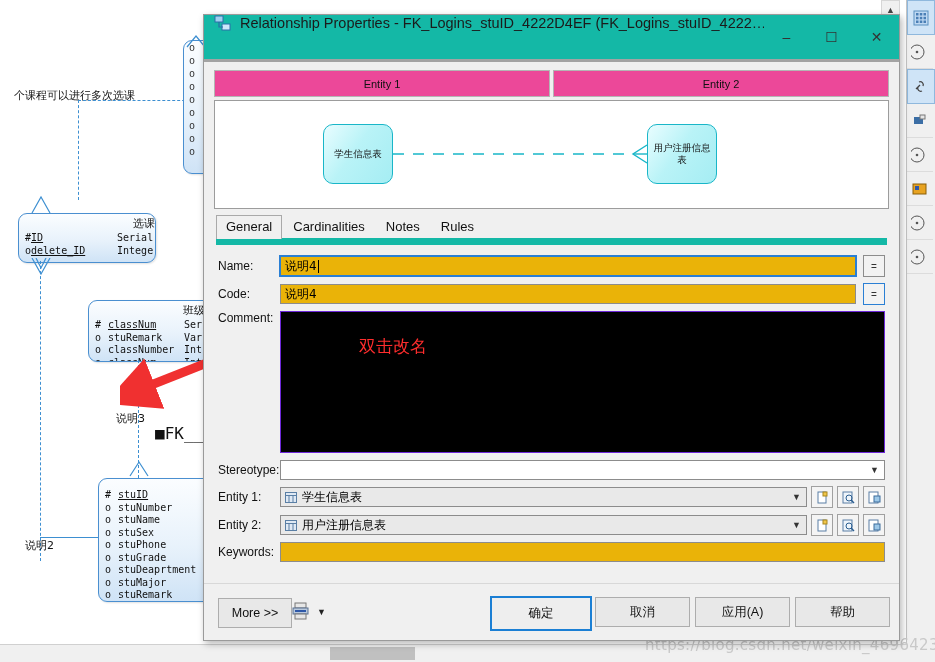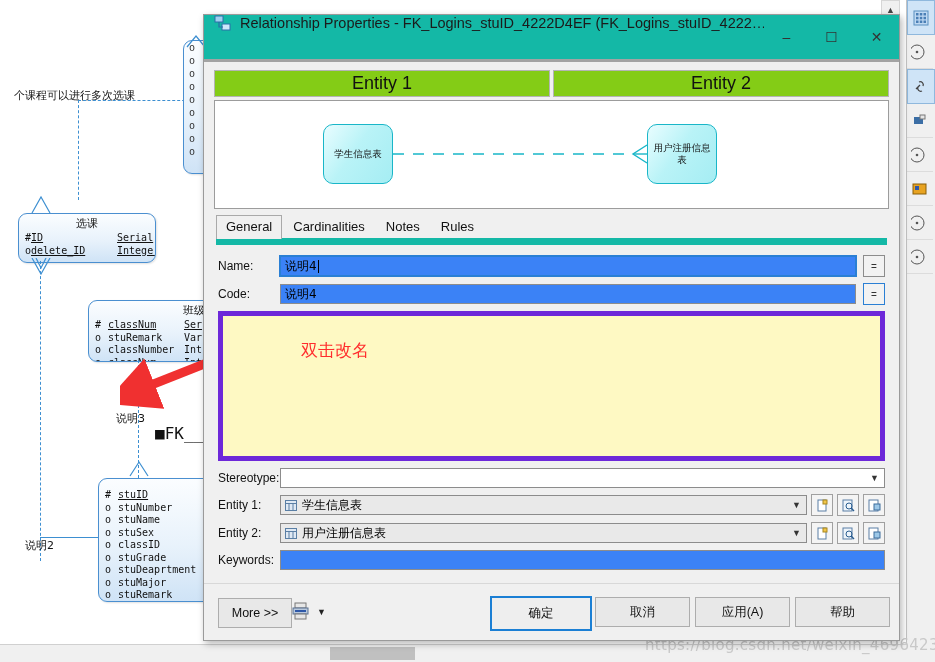--- a/index.html
+++ b/index.html
@@ -19,26 +19,26 @@
   .solidline-h{position:absolute;border-top:1px solid #3d8fd1;}
 
   .ent{
     position:absolute;
     background:linear-gradient(to bottom,#fbfdff 0%,#e8f2fb 55%,#cfe3f6 100%);
     border:1px solid #4a8fd0;border-radius:9px;
     box-shadow:1px 1px 2px rgba(0,0,0,.12);
     font-family:"DejaVu Sans Mono","Liberation Mono",monospace;
     font-size:10px;color:#111;overflow:hidden;
   }
-  .ent .ttl{text-align:center;font-family:"DejaVu Sans","Liberation Sans",sans-serif;font-size:11px;padding:2px 0 1px;}
+  .ent .ttl{text-align:right;font-family:"DejaVu Sans","Liberation Sans",sans-serif;font-size:11px;padding:2px 0 1px;}
   .ent .row{display:flex;padding:0 6px;line-height:12.5px;white-space:nowrap;}
   .ent .row .mk{width:13px;text-align:left;}
   .ent .row .nm{flex:0 0 auto;min-width:86px;text-decoration:underline;}
   .ent .row .nmp{flex:0 0 auto;min-width:86px;text-decoration:underline;}
-  .ent .row .ty{text-decoration:underline;}
+  .ent .row .ty{}
 
   
   #rtoolbar{position:absolute;right:0;top:0;width:28px;height:662px;background:#f0f0f0;border-left:1px solid #c3c3c3;}
   .tbtn{width:26px;height:33px;border-bottom:1px solid #dcdcdc;display:flex;align-items:center;justify-content:center;}
   .tbtn.sel{background:#cfe4f7;border:1px solid #8fb8dd;}
   
   #scrollup{position:absolute;right:35px;top:0;width:17px;height:17px;background:#f0f0f0;border:1px solid #d6d6d6;display:flex;align-items:center;justify-content:center;font-size:9px;color:#444;}
   #scrollthumbv{position:absolute;right:35px;top:0px;width:17px;height:38px;}
 
   
@@ -57,45 +57,45 @@
     box-shadow:2px 3px 7px rgba(0,0,0,.28);
   }
   #titlebar{height:44px;background:#14b8a6;display:flex;align-items:flex-start;border-bottom:3px solid #a3a3a3;}
   #titleicon{width:18px;height:18px;margin-left:10px;margin-right:8px;flex:0 0 auto;}
   #titletext{flex:1;font-size:14.5px;color:#1b1b1b;white-space:nowrap;overflow:hidden;}
   .wbtn{width:45px;height:44px;display:flex;align-items:center;justify-content:center;color:#333;font-size:14px;}
 
   
   #prevwrap{margin:8px 10px 0 10px;}
   #prevheads{display:flex;gap:3px;}
-  .phead{flex:1;height:25px;background:#84cc16;border:1px solid #b4b4b4;display:flex;align-items:center;justify-content:center;font-size:18px;color:#111;}
+  .phead{flex:1;height:25px;background:#ec4899;border:1px solid #b4b4b4;display:flex;align-items:center;justify-content:center;font-size:11px;color:#111;}
   #prevbody{margin-top:3px;height:107px;background:#fff;border:1px solid #9c9c9c;position:relative;}
   .pent{position:absolute;width:70px;height:60px;border:1px solid #19b6c8;border-radius:10px;
         background:linear-gradient(125deg,#e9fdff 0%,#b9f3f7 45%,#a5edf3 100%);
         display:flex;align-items:center;justify-content:center;text-align:center;
         font-family:"DejaVu Sans","Liberation Sans",sans-serif;font-size:9.5px;color:#111;line-height:12px;padding:0 4px;box-sizing:border-box;}
 
   
   #tabs{margin:13px 0 0 12px;display:flex;align-items:flex-end;height:23px;border-bottom:7px solid #14b8a6;width:671px;box-sizing:border-box;}
   .tab{padding:3px 9px 4px;font-size:13px;color:#111;border:1px solid transparent;border-bottom:none;margin-right:1px;}
   .tab.active{background:#f0f0f0;border-color:#a9a9a9;position:relative;top:1px;padding-bottom:5px;}
 
   
   #form{padding:10px 14px 0 14px;}
   .frow{display:flex;align-items:center;margin-bottom:6px;}
   .flabel{width:62px;flex:0 0 62px;font-size:12px;color:#111;}
-  .finput{flex:1;height:20px;border:1px solid #8c8c8c;background:#3b82f6;font-size:12px;padding:1px 4px;box-sizing:border-box;
+  .finput{flex:1;height:20px;border:1px solid #8c8c8c;background:#eab308;font-size:12px;padding:1px 4px;box-sizing:border-box;
           font-family:"DejaVu Sans","Liberation Sans",sans-serif;display:flex;align-items:center;}
   .finput.focus{border:1px solid #2a7fd4;outline:1px solid #2a7fd4;}
   .eqbtn{width:20px;height:20px;margin-left:7px;border:1px solid #8c8c8c;background:#f2f2f2;display:flex;align-items:center;justify-content:center;font-size:10px;color:#333;}
   .eqbtn.blue{border-color:#2a7fd4;}
   .caret{display:inline-block;width:1px;height:13px;background:#000;margin-left:1px;}
 
   #commentrow{display:flex;margin-bottom:7px;}
-  #commentbox{flex:1;height:140px;border:5px solid #6d28d9;background:#fef9c3;position:relative;}
+  #commentbox{flex:1;height:140px;border:1px solid #6d28d9;background:#000000;position:relative;}
   #commenttext{position:absolute;left:78px;top:23px;color:#ff2d2d;font-size:17px;font-family:"DejaVu Sans","Liberation Sans",sans-serif;}
 
   .selbox{flex:1;height:20px;border:1px solid #8c8c8c;background:#fff;display:flex;align-items:center;padding:0 2px 0 4px;box-sizing:border-box;font-size:12px;}
   .selbox.grey{background:#e9e9e9;}
   .selarrow{margin-left:auto;font-size:9px;color:#333;padding-right:3px;}
   .minibtn{width:20px;height:20px;margin-left:4px;border:1px solid #a0a0a0;background:#f4f4f4;display:flex;align-items:center;justify-content:center;}
   .tblicon{width:12px;height:11px;margin-right:5px;flex:0 0 auto;}
 
   #genrow{display:flex;align-items:center;margin:2px 0 8px 64px;}
   .chk{width:13px;height:13px;border:1px solid #6e6e6e;background:#fff;display:flex;align-items:center;justify-content:center;margin-right:5px;}
@@ -177,21 +177,21 @@
     <div class="row">
         <span class="mk">o</span>
         <span class="nm" style="min-width:0;text-decoration:none">stuName</span>
       </div>
     <div class="row">
         <span class="mk">o</span>
         <span class="nm" style="min-width:0;text-decoration:none">stuSex</span>
       </div>
     <div class="row">
         <span class="mk">o</span>
-        <span class="nm" style="min-width:0;text-decoration:none">classID</span>
+        <span class="nm" style="min-width:0;text-decoration:none">stuPhone</span>
       </div>
     <div class="row">
         <span class="mk">o</span>
         <span class="nm" style="min-width:0;text-decoration:none">stuGrade</span>
       </div>
     <div class="row">
         <span class="mk">o</span>
         <span class="nm" style="min-width:0;text-decoration:none">stuDeaprtment</span>
       </div>
     <div class="row">
@@ -356,20 +356,21 @@
       <div class="eqbtn">=</div>
     </div>
 
     <div class="frow">
       <div class="flabel">Code:</div>
       <div class="finput">说明4</div>
       <div class="eqbtn blue">=</div>
     </div>
 
     <div id="commentrow">
+      <div class="flabel">Comment:</div>
       <div id="commentbox">
         <div id="commenttext">双击改名</div>
       </div>
     </div>
 
     <div class="frow">
       <div class="flabel">Stereotype:</div>
       <div class="selbox">
         <span></span>
         <span class="selarrow">▼</span>

